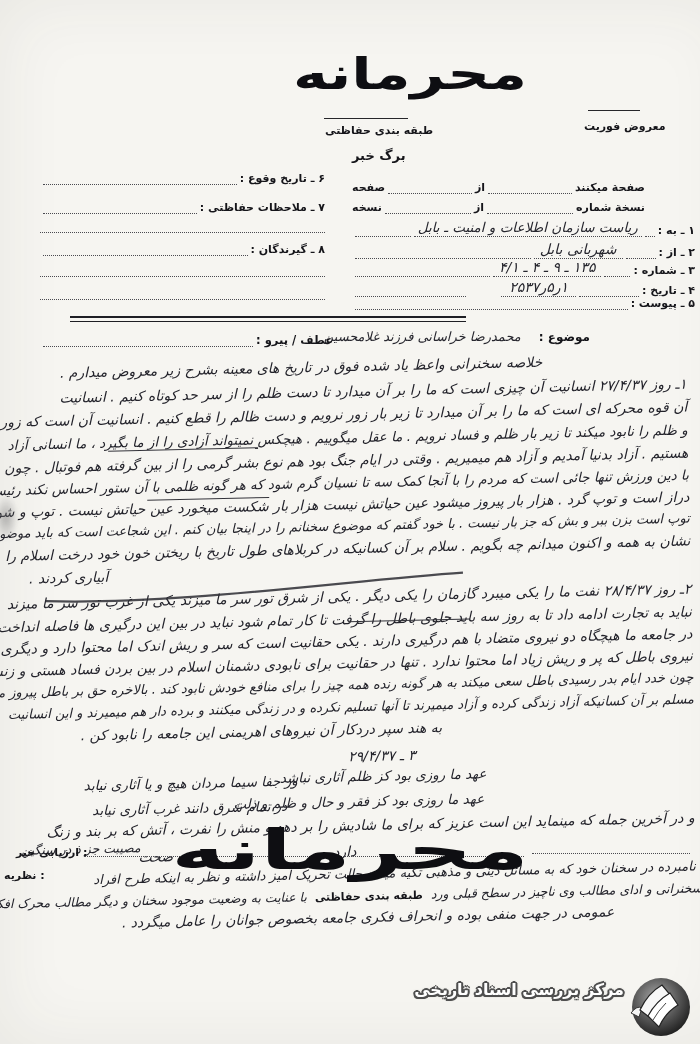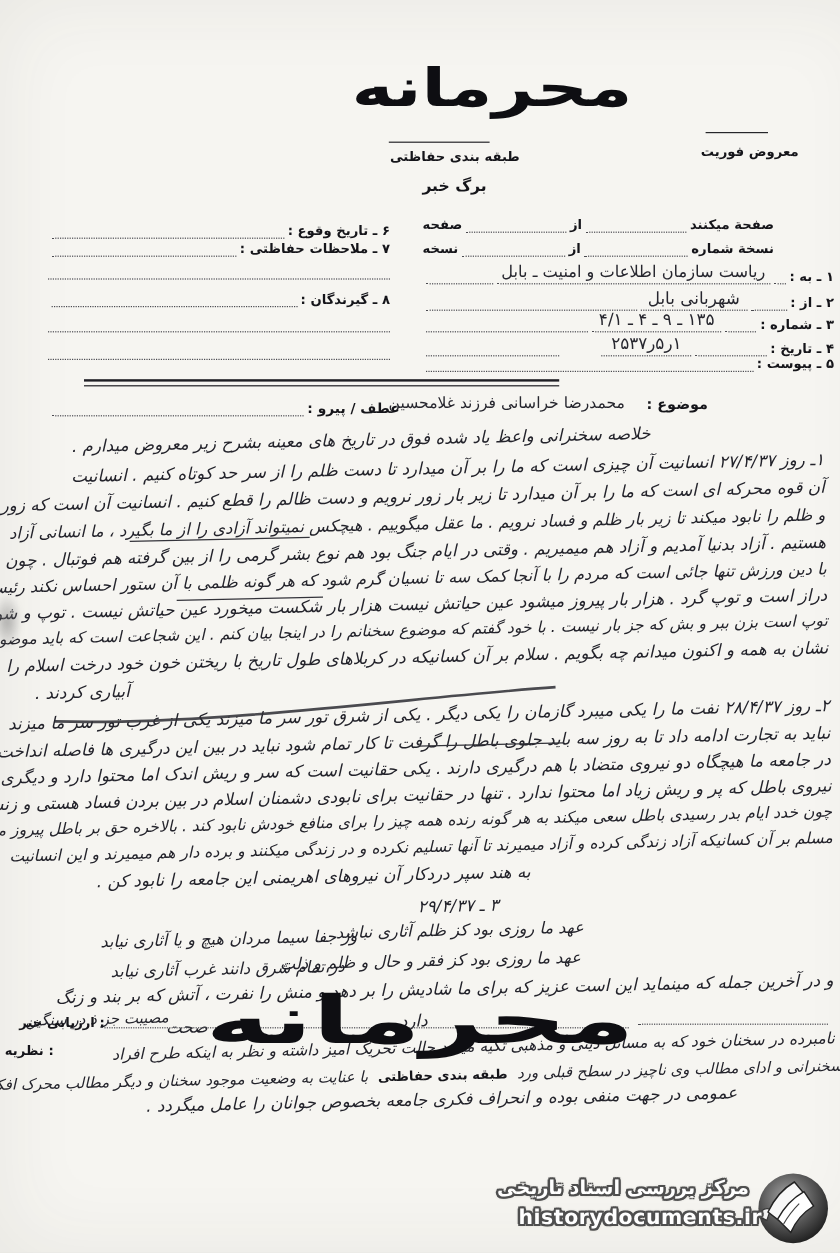--- a/index.html
+++ b/index.html
@@ -5,21 +5,21 @@
   html,body{margin:0;padding:0;background:#e9e8e4;}
   #page{
     position:relative;width:700px;height:1044px;margin:0 auto;
     background:#f6f5f1;overflow:hidden;
     font-family:"DejaVu Sans",sans-serif;color:#1c1c22;
     box-shadow:inset 0 0 70px rgba(60,55,45,.07);
     padding-left:33px;
   }
   .abs{position:absolute;}
   .printed{font-weight:bold;font-size:11px;color:#15151a;white-space:nowrap;}
-  .hand{color:#26262e;white-space:nowrap;}
+  .hand{font-style:italic;color:#26262e;white-space:nowrap;}
   .row{position:absolute;display:flex;direction:rtl;align-items:flex-end;}
   .dots{flex:1;border-bottom:1.5px dotted #4a4a50;height:12px;margin:0 3px;min-width:10px;}
   .dotline{position:absolute;border-bottom:1.5px dotted #4a4a50;height:0;}
   .overline{position:absolute;border-top:1.6px solid #26262a;height:0;}
   .hl{position:absolute;direction:rtl;white-space:nowrap;font-style:italic;
       font-size:14px;color:#23232b;line-height:20px;}
   .stamp{font-weight:900;color:#0e0e12;text-align:center;white-space:nowrap;}
   .smudge{position:absolute;background:radial-gradient(closest-side,rgba(110,110,110,.5),rgba(110,110,110,0));filter:blur(2px);}
   .outlined{
     color:#fff;font-weight:bold;white-space:nowrap;
@@ -79,21 +79,21 @@
     <span class="printed">۴ ـ تاریخ :</span>
     <span class="dots" style="flex:0 0 60px;"></span>
     <span class="hand" style="font-size:14px;border-bottom:1.5px dotted #4a4a50;padding:0 8px 1px 8px;margin-left:32px;">۱ر۵ر۲۵۳۷</span>
     <span class="dots"></span>
   </div>
   <div class="row" style="left:352px;top:297px;width:343px;align-items:flex-end;">
     <span class="printed">۵ ـ پیوست :</span>
     <span class="dots"></span>
   </div>
 
-  <div class="row" style="left:40px;top:186px;width:285px;">
+  <div class="row" style="left:40px;top:172px;width:285px;">
     <span class="printed">۶ ـ تاریخ وقوع :</span>
     <span class="dots"></span>
   </div>
   <div class="row" style="left:40px;top:201px;width:285px;">
     <span class="printed">۷ ـ ملاحظات حفاظتی :</span>
     <span class="dots"></span>
   </div>
   <div class="dotline" style="left:40px;top:232px;width:285px;"></div>
   <div class="row" style="left:40px;top:243px;width:285px;text-align:right;">
     <span class="printed">۸ ـ گیرندگان :</span>
@@ -180,16 +180,15 @@
           <stop offset="1" stop-color="#0a0a0a"></stop>
         </radialGradient>
       </defs>
       <circle cx="33" cy="32" r="29" fill="url(#sphere)"></circle>
       <path d="M3,38 Q9,30 14,33 L11,42 Z" fill="#f4f4f4" stroke="#333" stroke-width="1"></path>
       <path d="M12,35 Q20,18 34,10 L44,22 Q31,30 25,45 Z" fill="#f7f7f7" stroke="#222" stroke-width="1.2"></path>
       <path d="M20,41 Q28,26 42,18 L50,30 Q37,38 31,52 Z" fill="#ffffff" stroke="#222" stroke-width="1.2"></path>
       <path d="M25,45 Q30,36 38,28" fill="none" stroke="#444" stroke-width="1"></path>
     </svg>
     <div class="abs outlined" style="left:0;top:6px;width:196px;text-align:center;font-size:16px;direction:rtl;">مرکز بررسی اسناد تاریخی</div>
-    <div class="abs outlined" style="left:4px;top:31px;width:190px;text-align:center;font-size:17px;letter-spacing:0.5px;">historydocuments.ir</div>
   </div>
 
 </div>
 
 </body></html>

